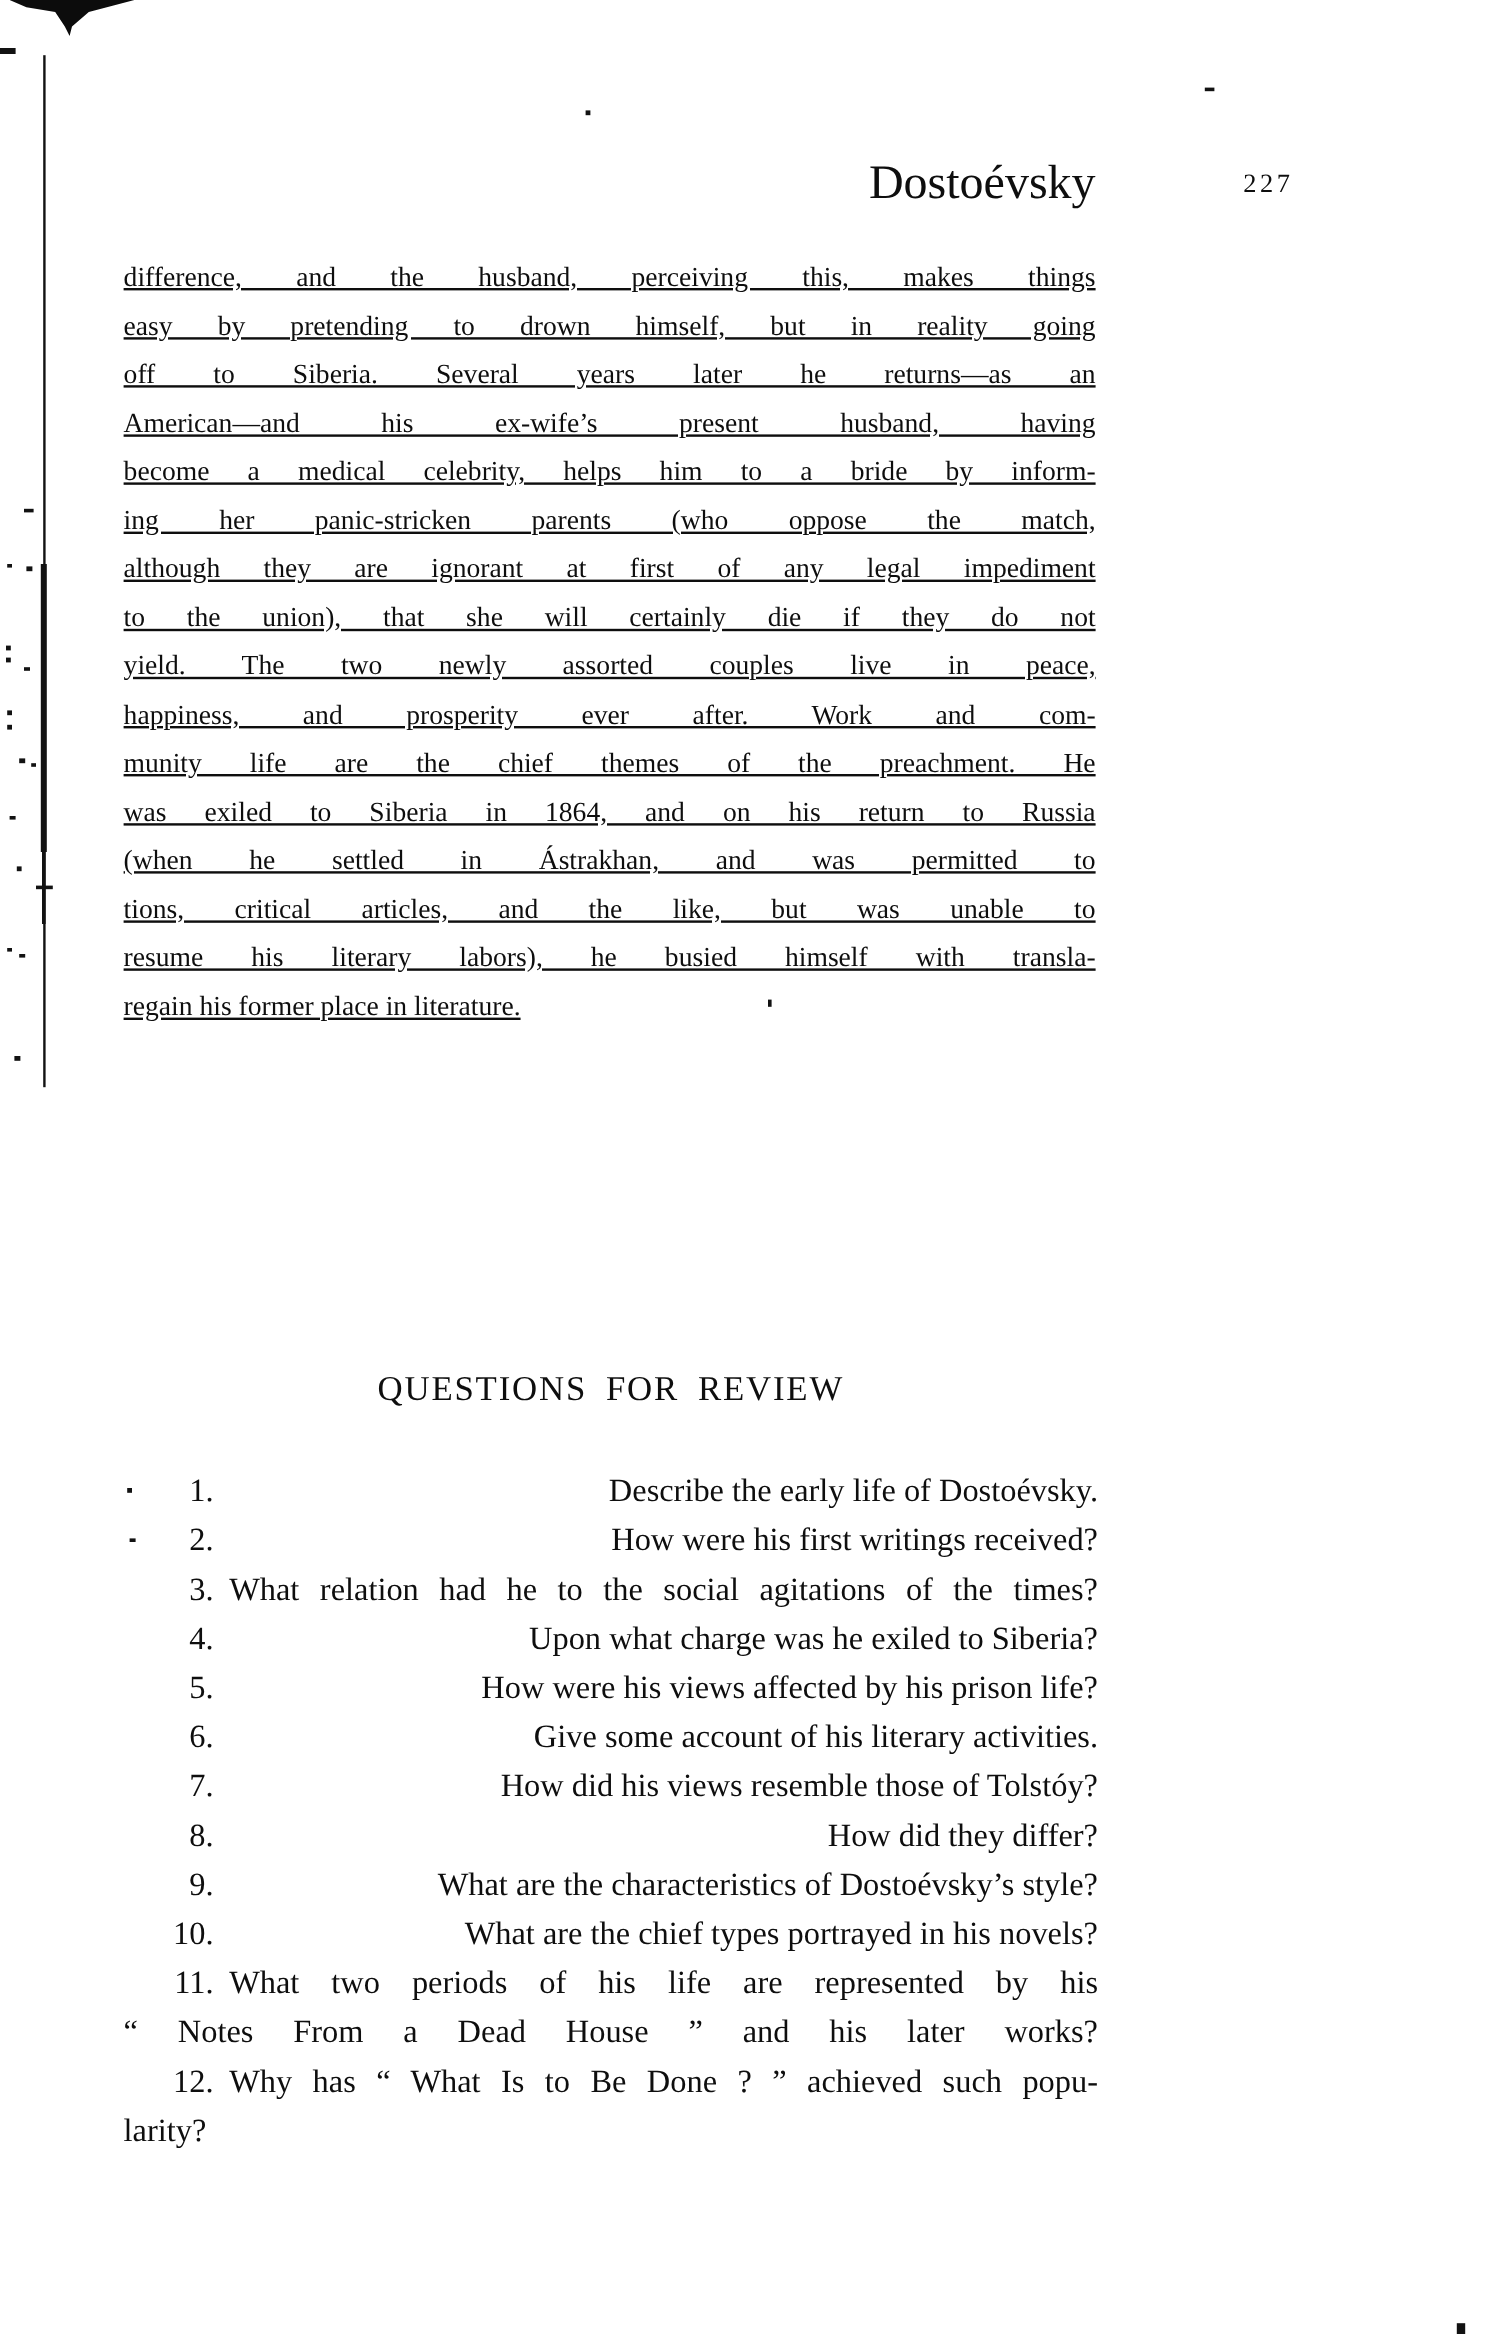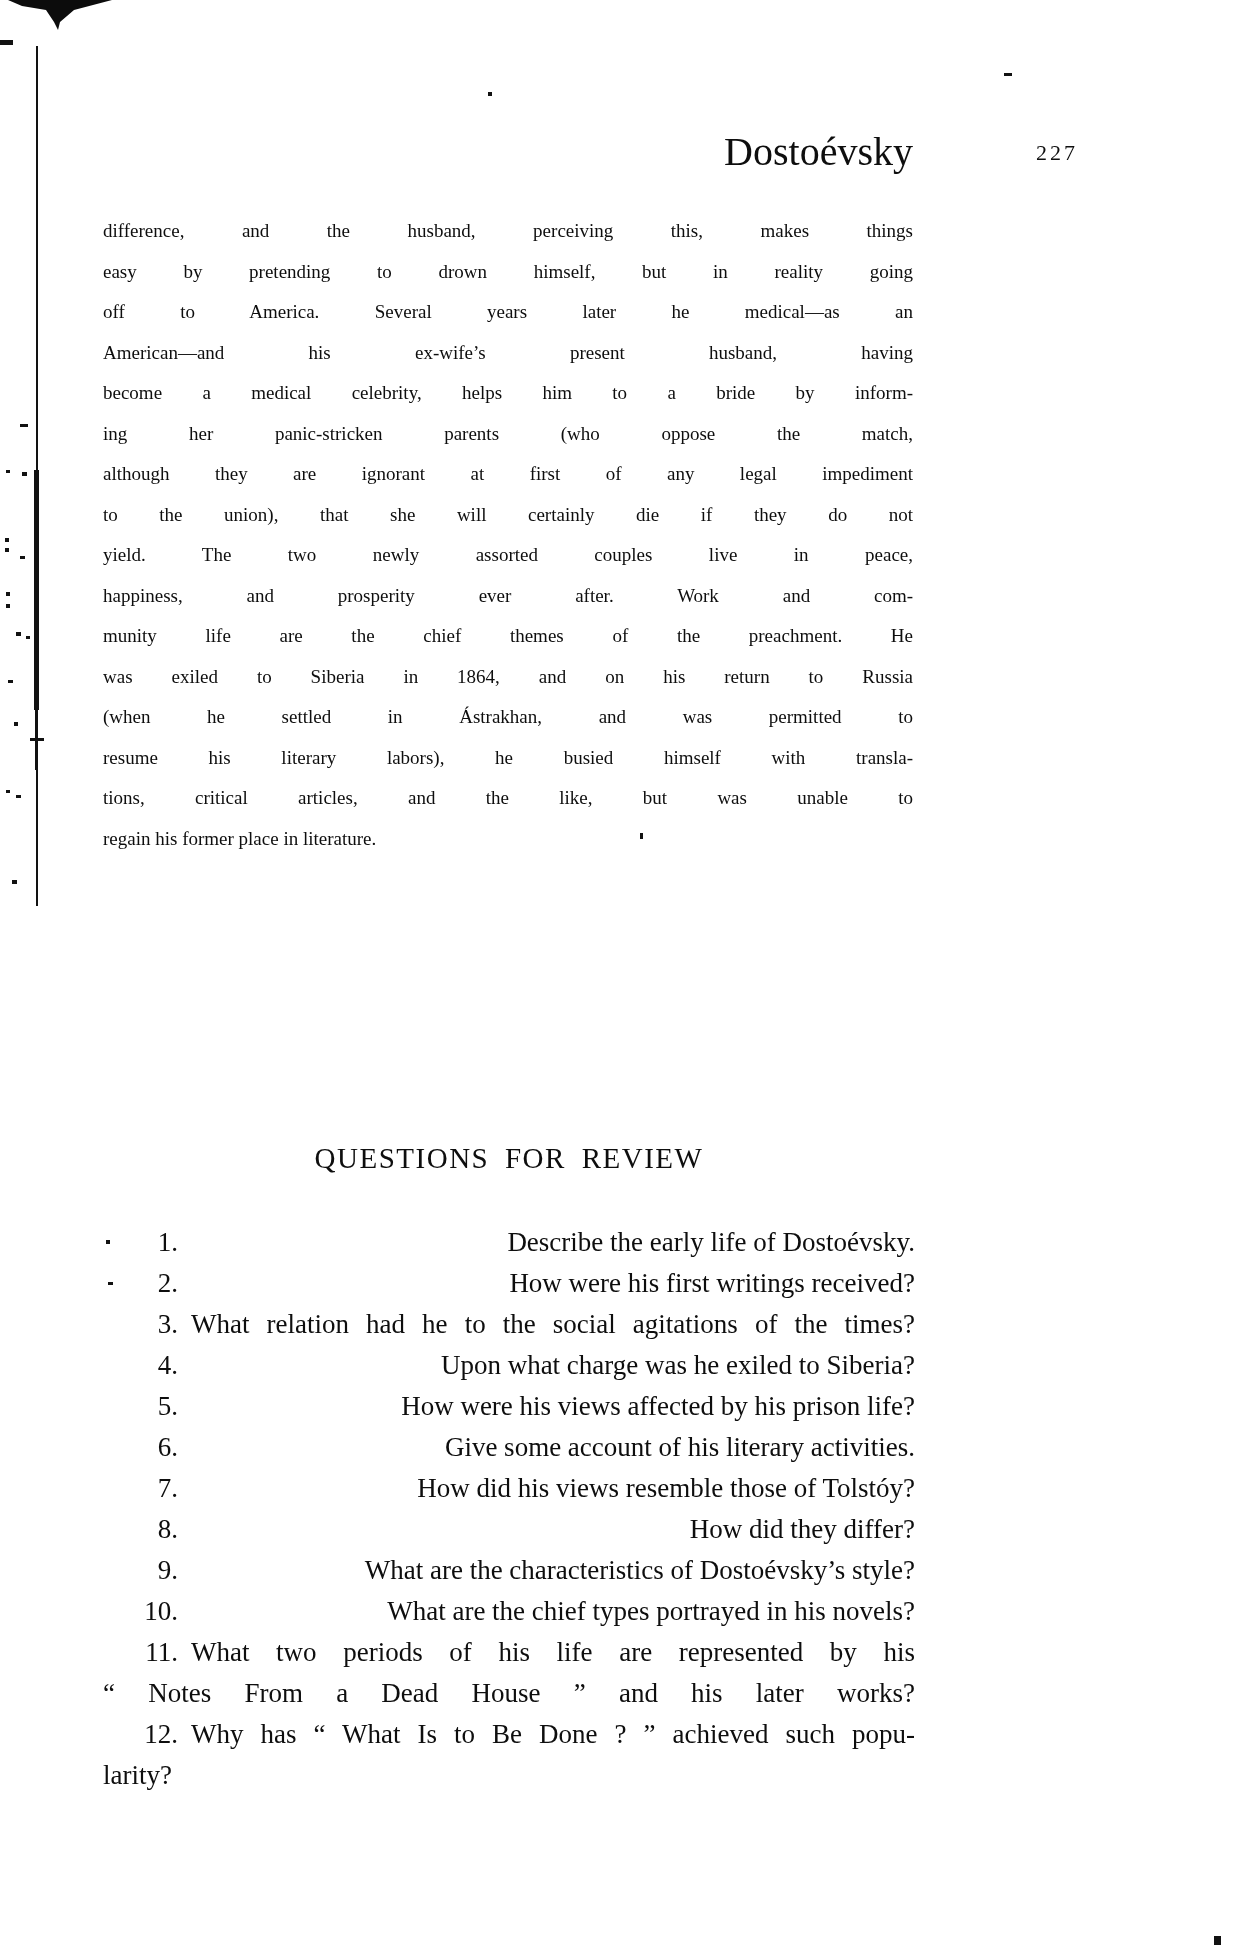--- a/index.html
+++ b/index.html
@@ -12,21 +12,21 @@
     overflow: hidden;
   }
   .abs { position: absolute; }
 
   
   .title-row { left: 103px; top: 128px; width: 810px; text-align: right;
                font-size: 40px; line-height: 48px; }
   .page-number { left: 1036px; top: 140px; font-size: 22px; letter-spacing: 3px; }
 
   
-  .para { left: 103px; top: 211px; width: 810px; font-size: 19px; }
+  .para { left: 103px; top: 211px; width: 810px; font-size: 23px; text-decoration: underline; }
   .p-line { height: 40.5px; line-height: 40.5px;
             text-align: justify; text-align-last: justify; }
   .p-line.left-last { text-align-last: left; }
 
   
   .review-heading { left: 103px; top: 1142px; width: 812px; text-align: center;
                     font-size: 29px; letter-spacing: 1.5px; word-spacing: 7px; }
   .questions { left: 103px; top: 1222px; width: 812px; font-size: 27px; }
   .q-row { display: flex; height: 41px; line-height: 41px; }
   .q-num { flex: 0 0 88px; box-sizing: border-box; text-align: right; padding-right: 13px; }
@@ -39,33 +39,33 @@
 </style>
 </head>
 <body>
 
 <div class="abs title-row">Dostoévsky</div>
 <div class="abs page-number">227</div>
 
 <div class="abs para">
   <div class="p-line">difference, and the husband, perceiving this, makes things</div>
   <div class="p-line">easy by pretending to drown himself, but in reality going</div>
-  <div class="p-line">off to America. Several years later he medical—as an</div>
+  <div class="p-line">off to Siberia. Several years later he returns—as an</div>
   <div class="p-line">American—and his ex-wife’s present husband, having</div>
   <div class="p-line">become a medical celebrity, helps him to a bride by inform-</div>
   <div class="p-line">ing her panic-stricken parents (who oppose the match,</div>
   <div class="p-line">although they are ignorant at first of any legal impediment</div>
   <div class="p-line">to the union), that she will certainly die if they do not</div>
   <div class="p-line">yield. The two newly assorted couples live in peace,</div>
   <div class="p-line">happiness, and prosperity ever after. Work and com-</div>
   <div class="p-line">munity life are the chief themes of the preachment. He</div>
   <div class="p-line">was exiled to Siberia in 1864, and on his return to Russia</div>
   <div class="p-line">(when he settled in Ástrakhan, and was permitted to</div>
+  <div class="p-line">tions, critical articles, and the like, but was unable to</div>
   <div class="p-line">resume his literary labors), he busied himself with transla-</div>
-  <div class="p-line">tions, critical articles, and the like, but was unable to</div>
   <div class="p-line left-last">regain his former place in literature.</div>
 </div>
 
 <div class="abs review-heading">QUESTIONS FOR REVIEW</div>
 
 <div class="abs questions">
   <div class="q-row">
     <span class="q-num">1.</span>
     <span class="q-text">Describe the early life of Dostoévsky.</span>
   </div>

